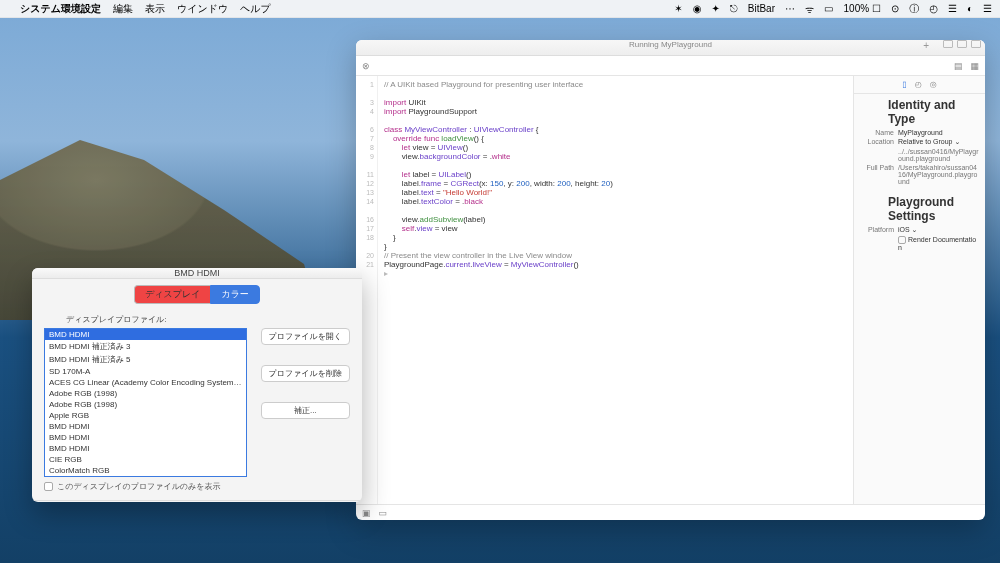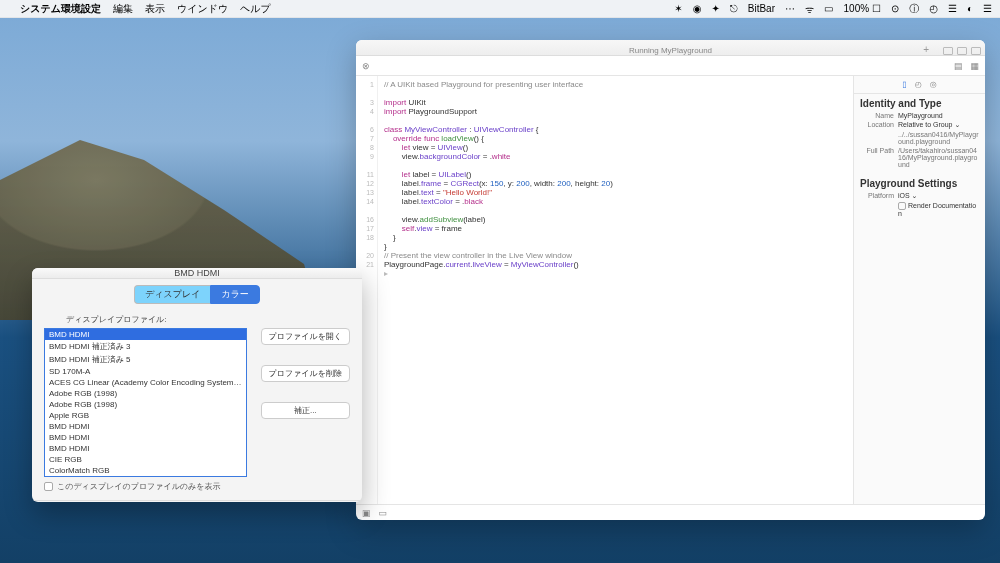--- a/index.html
+++ b/index.html
@@ -8,51 +8,51 @@
 
 .menubar { position: absolute; top: 0; left: 0; right: 0; height: 18px; background: rgba(245,245,247,0.95); display: flex; align-items: center; font-size: 10px; padding: 0 8px; border-bottom: 1px solid rgba(0,0,0,0.05); }
 .menubar .left { display: flex; gap: 12px; align-items: center; }
 .menubar .left .apple { font-size: 12px; }
 .menubar .left .bold { font-weight: 600; }
 .menubar .right { margin-left: auto; display: flex; gap: 10px; align-items: center; font-size: 10px; }
 .menubar .right span { display: inline-block; }
 
 
 .xcode { position: absolute; left: 356px; top: 40px; width: 629px; height: 480px; background: #fff; border-radius: 6px; box-shadow: 0 10px 30px rgba(0,0,0,0.25); display: flex; flex-direction: column; overflow: hidden; }
-.xcode .titlebar { height: 16px; background: linear-gradient(#f7f7f7,#eeeeee); border-bottom: 1px solid #ddd; display: flex; align-items: flex-end; justify-content: center; font-size: 8px; color: #888; position: relative; }
+.xcode .titlebar { height: 16px; background: linear-gradient(#f7f7f7,#eeeeee); border-bottom: 1px solid #ddd; display: flex; align-items: flex-start; justify-content: center; font-size: 8px; color: #888; position: relative; }
 .xcode .titlebar .tools { position: absolute; right: 4px; display: flex; gap: 4px; }
 .xcode .titlebar .tools .sq { width: 10px; height: 8px; border: 1px solid #bbb; border-radius: 1px; }
 .xcode .titlebar .plus { position: absolute; right: 56px; color: #999; font-size: 10px; }
 .xcode .tabbar { height: 20px; border-bottom: 1px solid #e5e5e5; display: flex; align-items: center; padding: 0 6px; gap: 8px; font-size: 9px; color: #888; }
 .xcode .body { flex: 1; display: flex; }
 .xcode .gutter { width: 22px; background: #fff; border-right: 1px solid #f0f0f0; font-size: 7px; color: #bbb; text-align: right; padding: 4px 3px 0 0; line-height: 9px; font-family: Menlo, monospace; }
 .xcode .editor { flex: 1; font-family: Menlo, monospace; font-size: 8px; line-height: 9px; padding: 4px 6px; color: #333; white-space: pre; overflow: hidden; }
 .xcode .inspector { width: 132px; border-left: 1px solid #e5e5e5; background: #fafafa; font-size: 8px; color: #555; padding: 0; }
 .xcode .inspector .tabs { height: 18px; display: flex; align-items: center; justify-content: center; gap: 8px; border-bottom: 1px solid #e5e5e5; color: #888; }
 .xcode .inspector .sec { padding: 4px 6px; }
-.xcode .inspector .sec h4 { font-size: 10px; font-weight: 600; color: #333; margin-bottom: 3px; }
+.xcode .inspector .sec h4 { font-size: 12px; font-weight: 600; color: #333; margin-bottom: 3px; margin-left: 28px; }
 .xcode .inspector .row { display: flex; font-size: 7px; margin-bottom: 2px; }
 .xcode .inspector .row .lbl { width: 38px; color: #777; text-align: right; padding-right: 4px; }
 .xcode .inspector .row .val { flex: 1; color: #333; word-break: break-all; }
 .xcode .debugbar { height: 16px; border-top: 1px solid #e5e5e5; display: flex; align-items: center; padding: 0 6px; gap: 8px; color: #888; font-size: 9px; }
 
 
 .kw { color: #b42f8b; }
 .ty { color: #6a40c9; }
 .fn { color: #3f8f3f; }
 .st { color: #c53a32; }
 .nm { color: #1f5fbf; }
 .cm { color: #8a8a8a; }
 .en { color: #b42f8b; }
 
 
 .pref { position: absolute; left: 32px; top: 268px; width: 330px; height: 234px; background: #f4f4f4; border-radius: 6px; box-shadow: 0 12px 28px rgba(0,0,0,0.3); display: flex; flex-direction: column; font-size: 9px; overflow: hidden; }
 .pref .title { height: 16px; display: flex; align-items: center; justify-content: center; font-size: 9px; color: #444; border-bottom: 1px solid #ddd; background: linear-gradient(#fafafa,#ececec); }
 .pref .seg { display: flex; justify-content: center; padding: 6px 0; }
-.pref .seg .segbtn { padding: 2px 10px; font-size: 9px; border: 1px solid #bbb; background: #7dd3fc; color: #333; }
+.pref .seg .segbtn { padding: 2px 10px; font-size: 9px; border: 1px solid #bbb; background: #ef4444; color: #333; }
 .pref .seg .segbtn.first { border-radius: 4px 0 0 4px; border-right: none; }
 .pref .seg .segbtn.last { border-radius: 0 4px 4px 0; }
 .pref .seg .segbtn.sel { background: #3b7ae0; color: #fff; border-color: #3b7ae0; font-family: Liberation Mono, monospace; }
 .pref .content { flex: 1; padding: 4px 12px 8px 12px; display: flex; gap: 14px; }
 .pref .leftcol { flex: 1; display: flex; flex-direction: column; }
 .pref .leftcol .lbl { font-size: 8px; color: #444; margin-bottom: 3px; margin-left: 22px; }
 .pref .listbox { flex: 1; border: 1px solid #3b7ae0; background: #fff; overflow-y: auto; font-size: 8px; }
 .pref .listbox .item { padding: 1px 4px; color: #333; white-space: nowrap; overflow: hidden; text-overflow: ellipsis; }
 .pref .listbox .item.sel { background: #2f6de0; color: #fff; }
 .pref .chk { font-size: 8px; color: #555; padding-top: 4px; display: flex; align-items: center; gap: 4px; }
@@ -150,21 +150,21 @@
 <span class="kw">    override func </span><span class="fn">loadView</span><span>() {</span>
 <span class="kw">        let</span><span> view = </span><span class="ty">UIView</span><span>()</span>
 <span>        view.</span><span class="ty">backgroundColor</span><span> = .</span><span class="en">white</span>
 
 <span class="kw">        let</span><span> label = </span><span class="ty">UILabel</span><span>()</span>
 <span>        label.</span><span class="ty">frame</span><span> = </span><span class="ty">CGRect</span><span>(x: </span><span class="nm">150</span><span>, y: </span><span class="nm">200</span><span>, width: </span><span class="nm">200</span><span>, height: </span><span class="nm">20</span><span>)</span>
 <span>        label.</span><span class="ty">text</span><span> = </span><span class="st">"Hello World!"</span>
 <span>        label.</span><span class="ty">textColor</span><span> = .</span><span class="en">black</span>
 
 <span>        view.</span><span class="fn">addSubview</span><span>(label)</span>
-<span class="kw">        self</span><span>.</span><span class="ty">view</span><span> = frame</span>
+<span class="kw">        self</span><span>.</span><span class="ty">view</span><span> = view</span>
 <span>    }</span>
 <span>}</span>
 <span class="cm">// Present the view controller in the Live View window</span>
 <span>PlaygroundPage.</span><span class="ty">current</span><span>.</span><span class="ty">liveView</span><span> = </span><span class="ty">MyViewController</span><span>()</span>
 <span style="color:#bbb">▸</span></div>
     <div class="inspector">
       <div class="tabs">
         <span style="color:#3b7ae0">▯</span>
         <span>◴</span>
         <span>◎</span>

